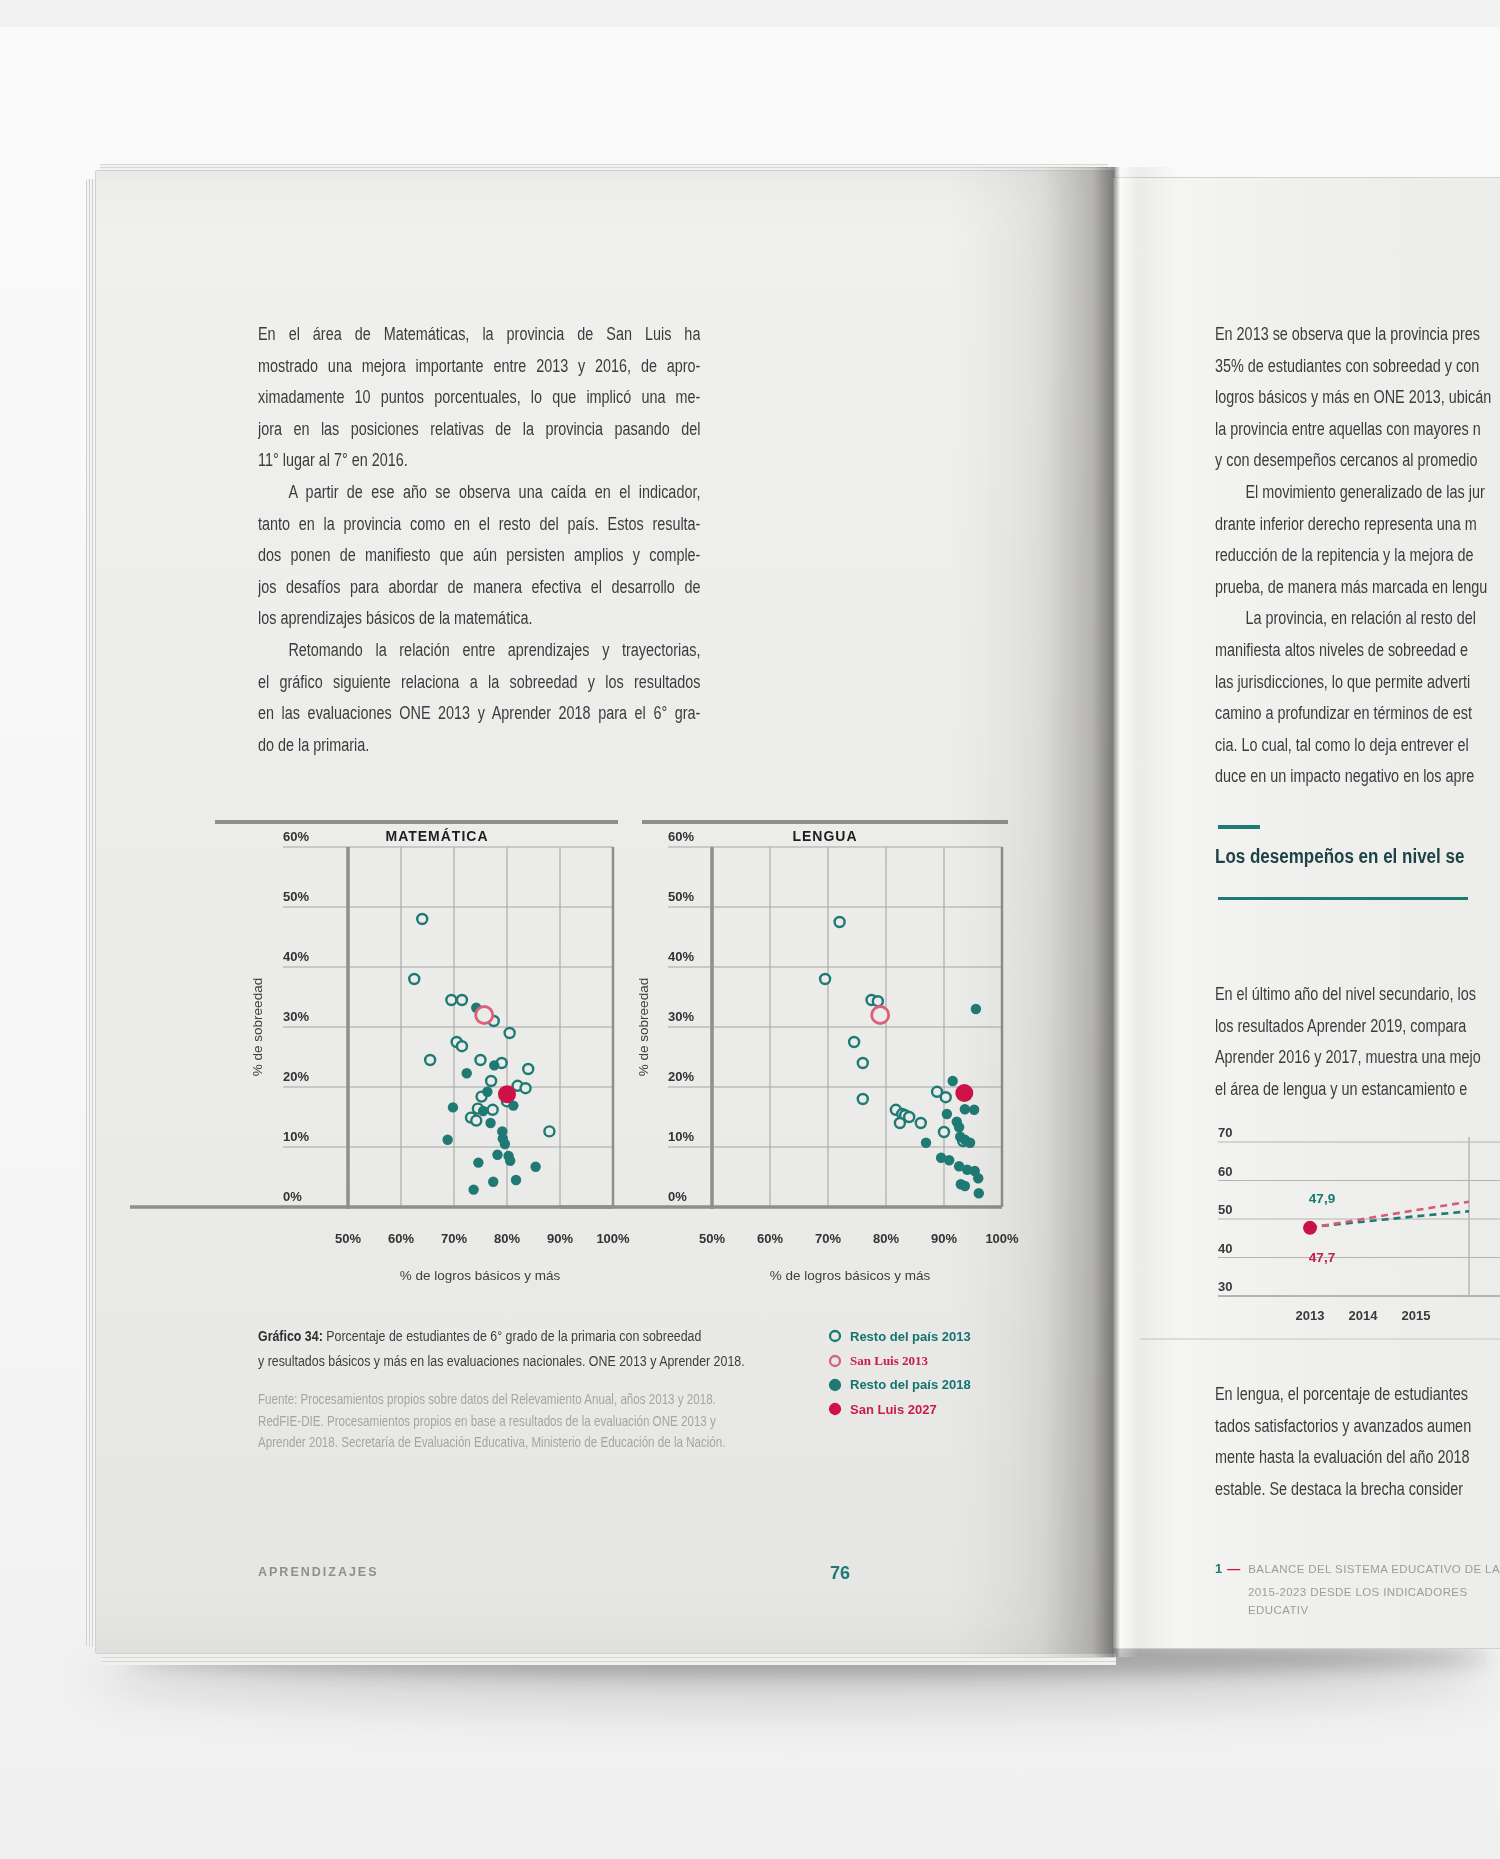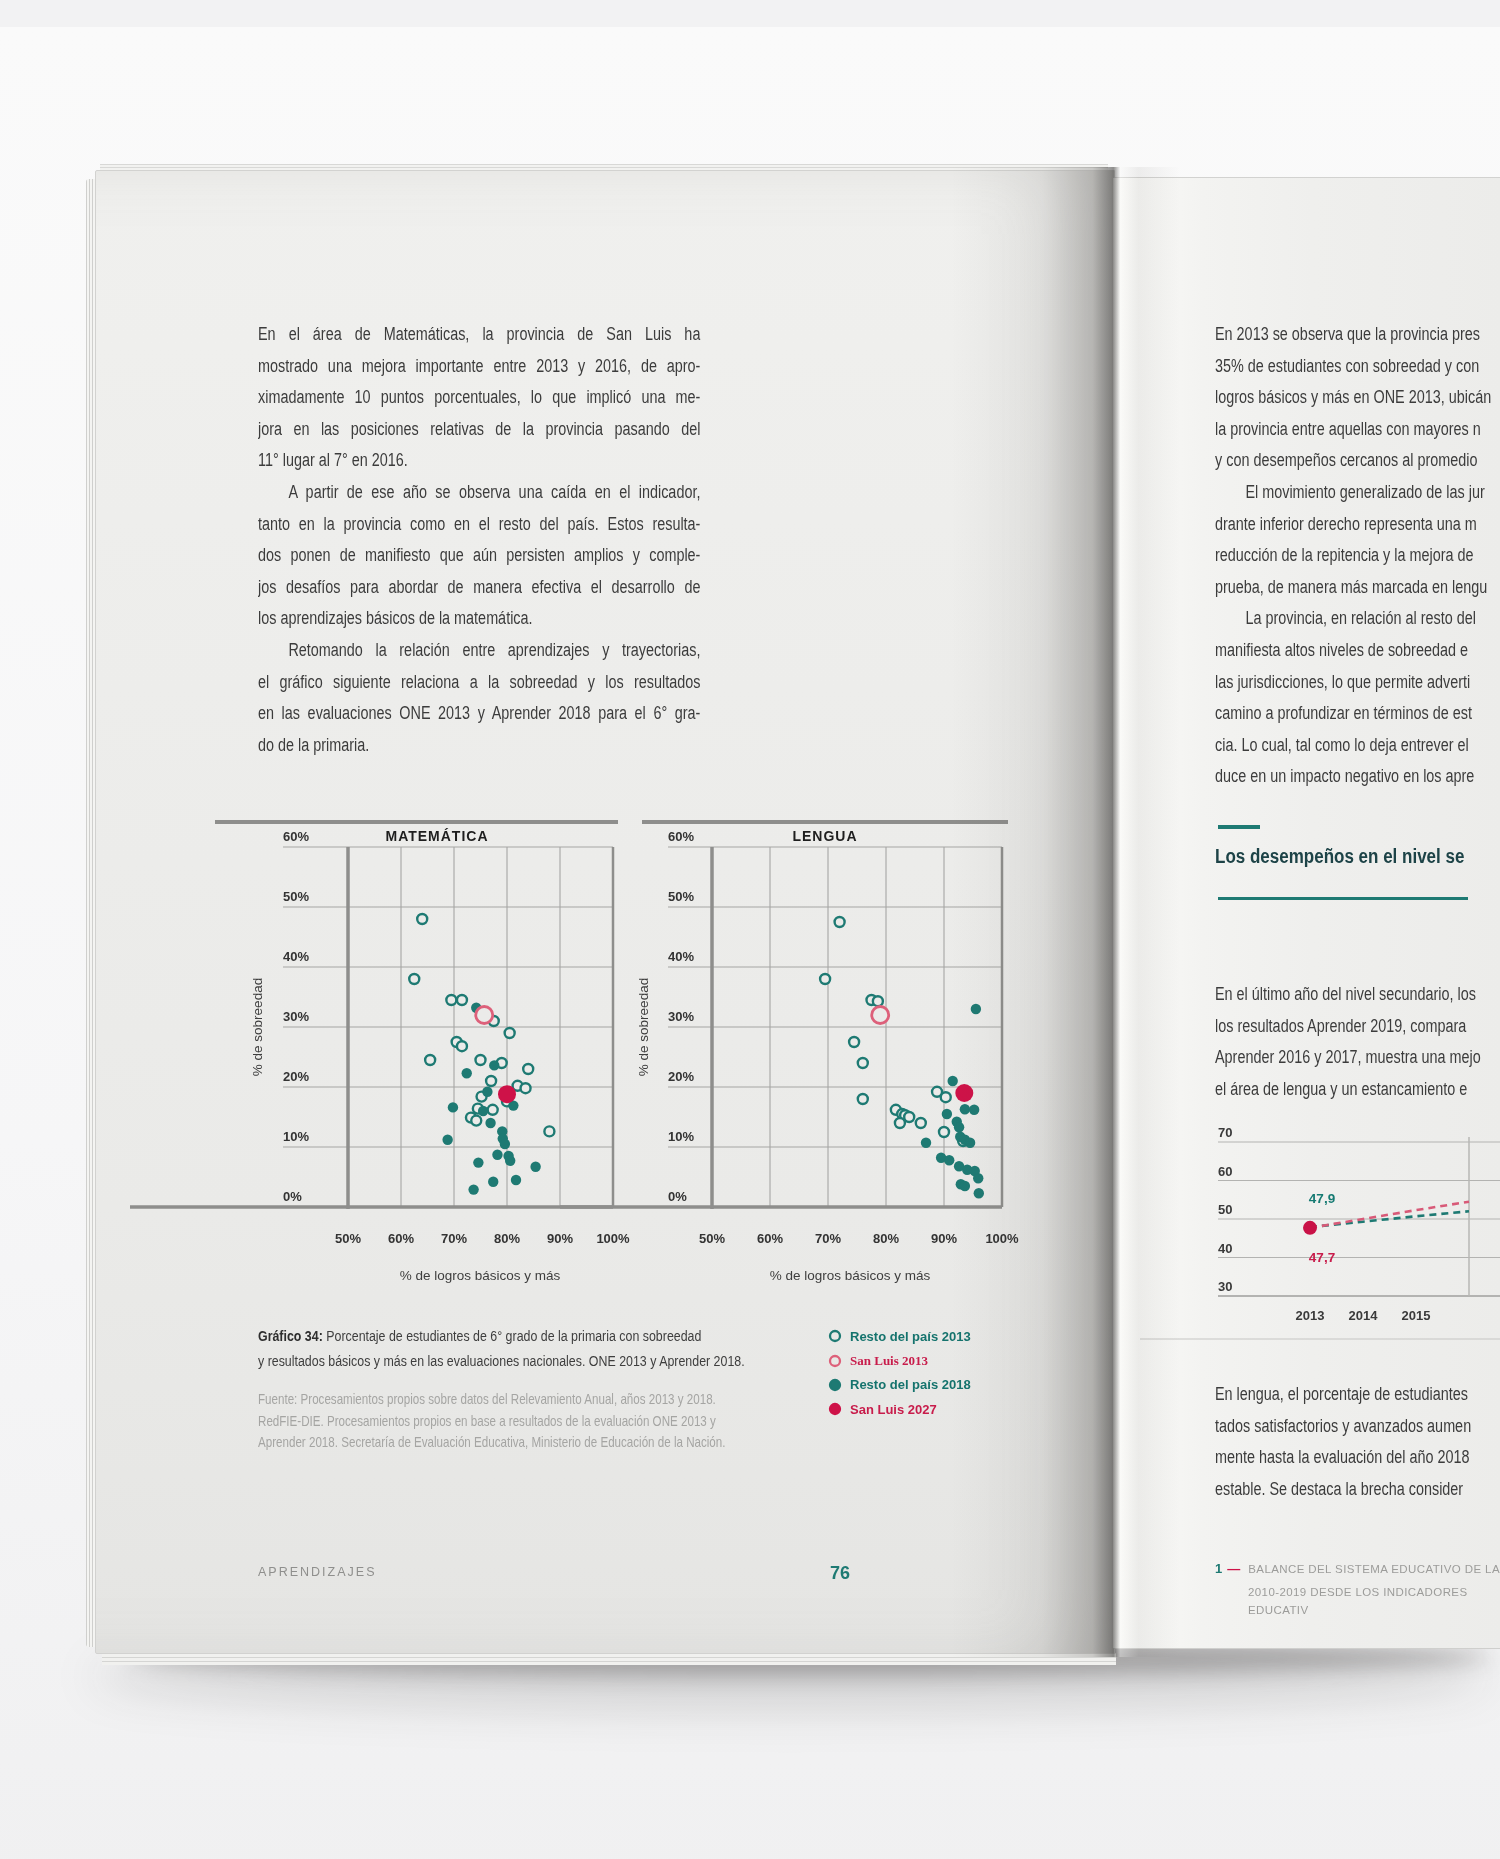--- a/index.html
+++ b/index.html
@@ -39,21 +39,21 @@
   .jend{text-align-last:left;}
   .ind{padding-left:38px;}
 
   #lp-caption{left:258px;top:1296px;width:665px;font-size:15.5px;line-height:25px;color:#3e3e3e;}
   .cap-b{font-weight:700;color:#2e2e2e;}
   #lp-source{left:258px;top:1362px;width:675px;font-size:14.5px;line-height:21.5px;color:#a5a5a3;}
 
   #lp-legend{left:828px;top:1297px;z-index:30;}
   .lg-item{display:flex;align-items:center;height:24.4px;gap:8px;font-size:13px;font-weight:700;white-space:nowrap;}
 
-  #lp-footer-section{left:258px;top:1538px;font-size:12.5px;letter-spacing:2px;color:#8f8f8d;}
+  #lp-footer-section{left:258px;top:1538px;font-size:12.5px;letter-spacing:2px;color:#8f8f8d;font-weight:bold;}
   #lp-footer-page{left:830px;top:1536px;font-size:18px;font-weight:700;color:#1e7a73;}
 
   #rp-dash{left:1218px;top:798px;width:42px;height:4px;background:#1e7a73;}
   #rp-heading{left:1215px;top:818px;width:420px;font-size:20px;font-weight:700;color:#1d4347;
       transform:scaleX(.85);transform-origin:left top;white-space:nowrap;}
   #rp-rule{left:1218px;top:870px;width:250px;height:3px;background:#1e7a73;}
 
   #rp-footer{left:1215px;top:1532px;width:300px;}
   .rp-f-line{white-space:nowrap;}
   .rp-f-num{color:#1e7a73;font-weight:700;font-size:13px;}
@@ -350,18 +350,18 @@
       <div class="bl">tados satisfactorios y avanzados aumen</div>
       <div class="bl">mente hasta la evaluación del año 2018</div>
       <div class="bl">estable. Se destaca la brecha consider</div>
     </div>
 
   <div id="rp-footer">
     <div class="rp-f-line">
       <span class="rp-f-num">1</span><span class="rp-f-dash">—</span><span class="rp-f-txt">BALANCE DEL SISTEMA EDUCATIVO DE LA PRO</span>
     </div>
     <div class="rp-f-line2">
-      <span class="rp-f-txt">2010-2019 DESDE LOS INDICADORES EDUCATIV</span>
+      <span class="rp-f-txt">2015-2023 DESDE LOS INDICADORES EDUCATIV</span>
     </div>
   </div>
 
   <div class="gutter"></div>
 </div>
 
 </body></html>

